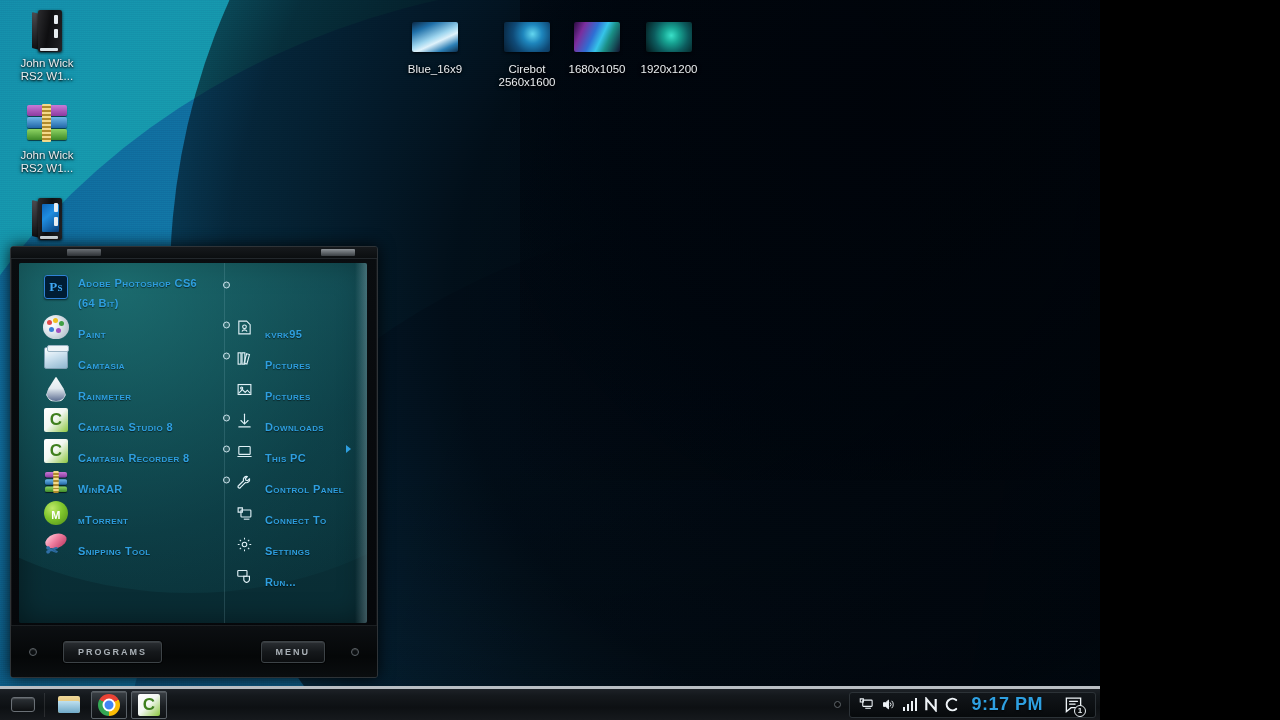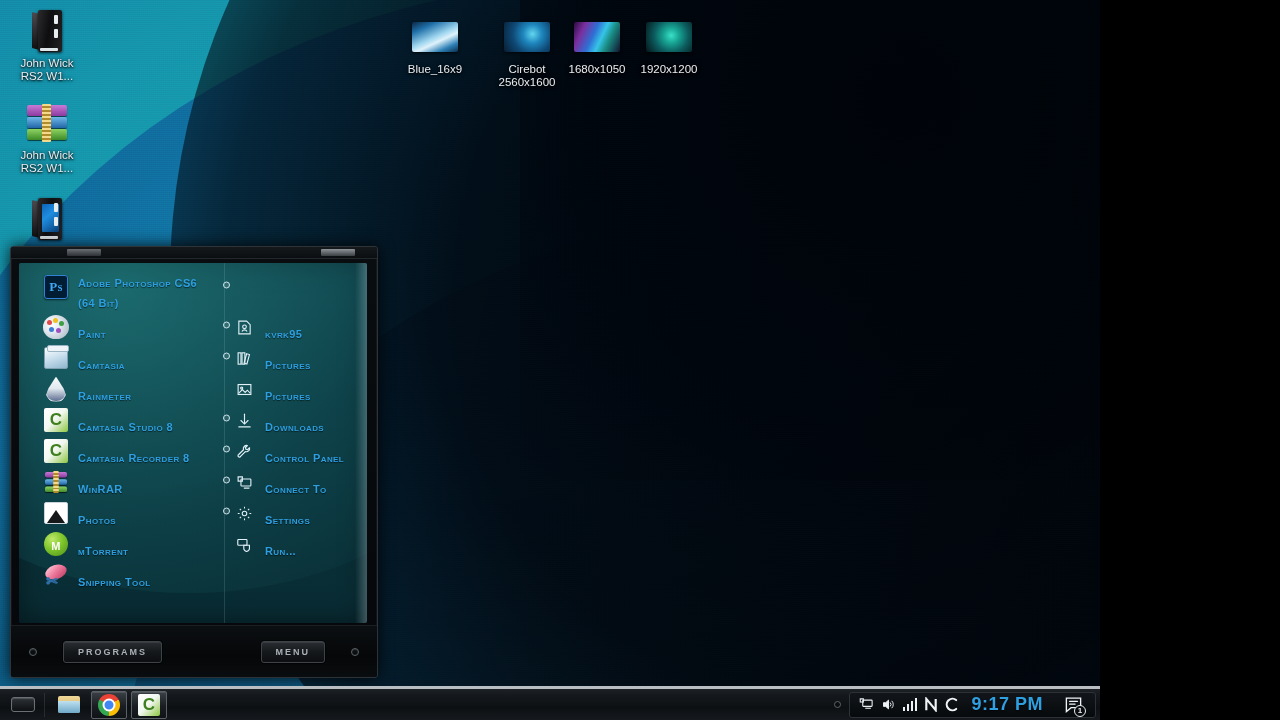--- a/index.html
+++ b/index.html
@@ -542,27 +542,20 @@
               <span class="bk b1" style="width:24px;height:6px"></span>
               <span class="bk b2" style="width:24px;height:6px;top:8px"></span>
               <span class="bk b3" style="width:24px;height:6px;top:16px"></span>
               <span class="zip" style="left:9px;top:-1px;width:6px;height:24px"></span>
             </span>
           </span>
           <span class="txt">WinRAR</span>
           <span class="sm-dot"></span>
         </div>
 
-        <div class="sm-item">
-          <span class="ico">
-              <span class="ic-photos"></span>
-            </span>
-          <span class="txt">Photos</span>
-          <span class="sm-dot"></span>
-        </div>
 
         <div class="sm-item">
           <span class="ico">
               <span class="ic-ut">µ</span>
             </span>
           <span class="txt">µTorrent</span>
         </div>
 
         <div class="sm-item">
           <span class="ico">
@@ -615,20 +608,30 @@
           <span class="ico">
             <svg width="17" height="17" viewBox="0 0 24 24" fill="none" stroke="#dff0f6" stroke-width="1.6" stroke-linecap="round">
               <path d="M12 3v13"></path>
                 <path d="M7 12l5 5 5-5"></path>
                 <path d="M4 21h16"></path>
             </svg>
           </span>
           <span class="txt">Downloads</span>
         </div>
 
+        <div class="sm-item sm-right-item">
+          <span class="ico">
+            <svg width="17" height="17" viewBox="0 0 24 24" fill="none" stroke="#dff0f6" stroke-width="1.6">
+              <rect x="4" y="5" width="16" height="11" rx="1"></rect>
+                <path d="M2 19h20"></path>
+            </svg>
+          </span>
+          <span class="txt">This PC</span>
+          <span class="sm-arrow"></span>
+        </div>
 
         <div class="sm-item sm-right-item">
           <span class="ico">
             <svg width="17" height="17" viewBox="0 0 24 24" fill="none" stroke="#dff0f6" stroke-width="1.7" stroke-linecap="round" stroke-linejoin="round">
               <path d="M16 3.6a4.6 4.6 0 0 0-5.4 5.9L3.8 16.3a1.9 1.9 0 1 0 2.6 2.6l6.8-6.8a4.6 4.6 0 0 0 5.9-5.4l-2.7 2.7-2.4-.6-.6-2.4z"></path>
             </svg>
           </span>
           <span class="txt">Control Panel</span>
         </div>
 

